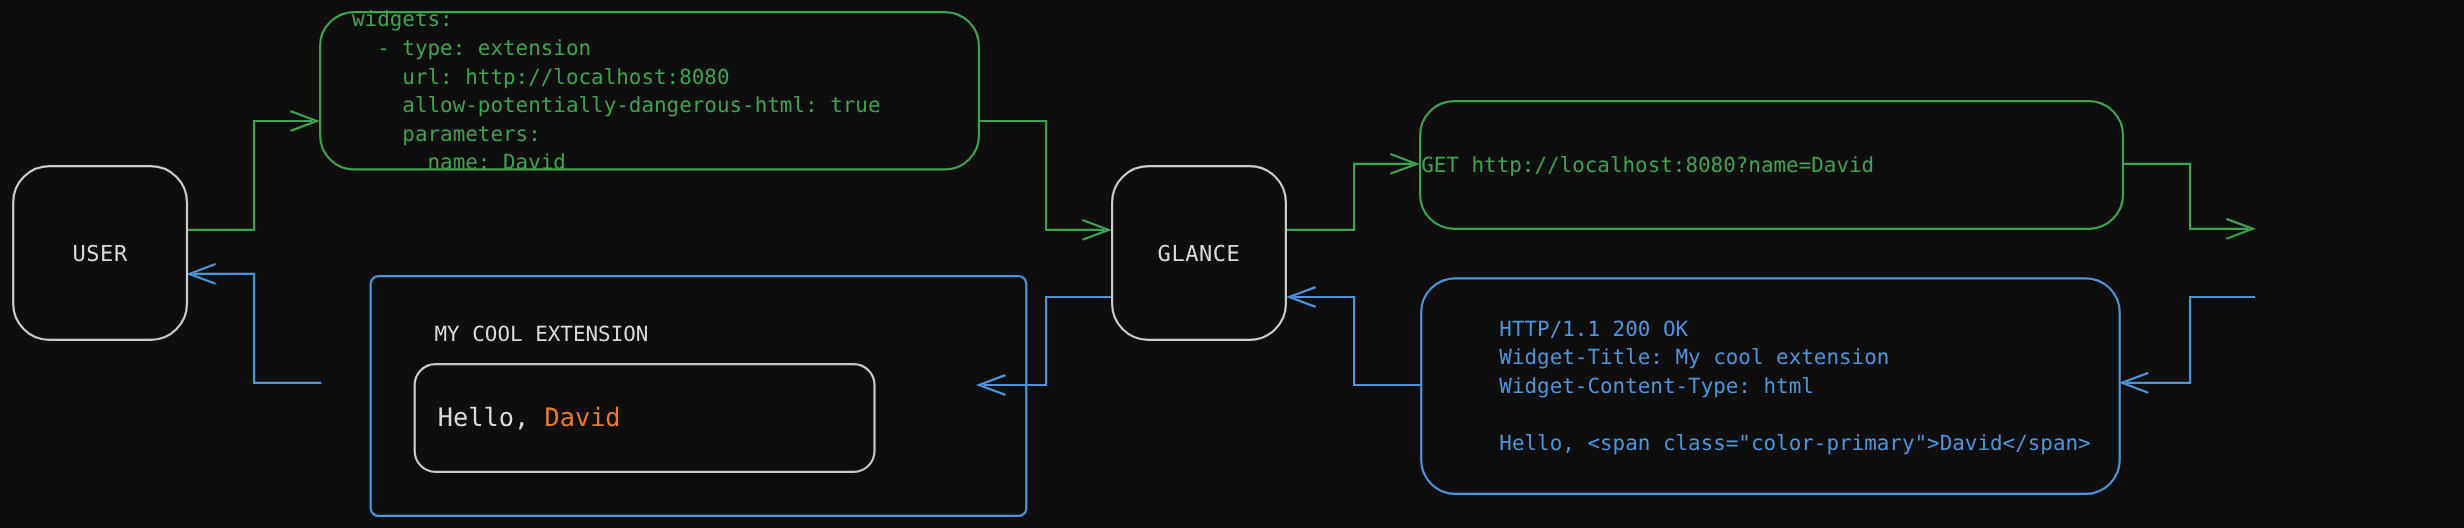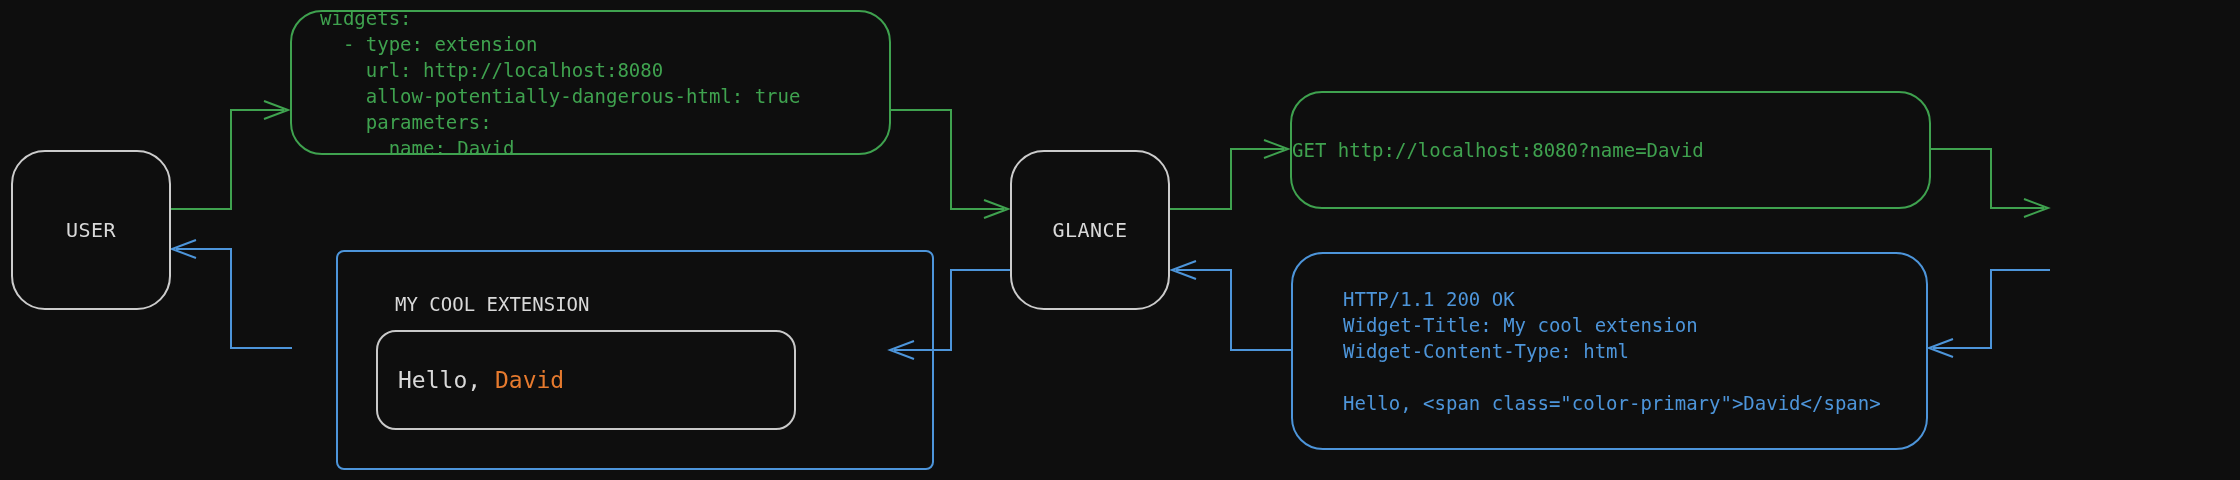--- a/index.html
+++ b/index.html
@@ -50,21 +50,21 @@
   #extension-node { left: 2050px; top: 150px; width: 180px; height: 160px; }
 
   .code-box {
     position: absolute;
     border-radius: 32px;
     background: transparent;
     display: flex;
     align-items: center;
   }
   .code-box.green { border: 2px solid var(--green, #3fa24f); }
-  .code-box.blue  { border: 2px solid var(--blue, #4d95da); }
+  .code-box.blue  { border: 2px solid var(--blue, #4d95da); padding-left: 20px; }
   .code-box pre {
     font-family: "DejaVu Sans Mono", "Liberation Mono", monospace;
     font-size: 19px;
     line-height: 26px;
     white-space: pre;
   }
   .code-box.green pre { color: var(--green, #3fa24f); }
   .code-box.blue pre  { color: var(--blue, #4d95da); }
 
   #config-box   { left: 290px;  top: 10px;  width: 601px; height: 145px; }

